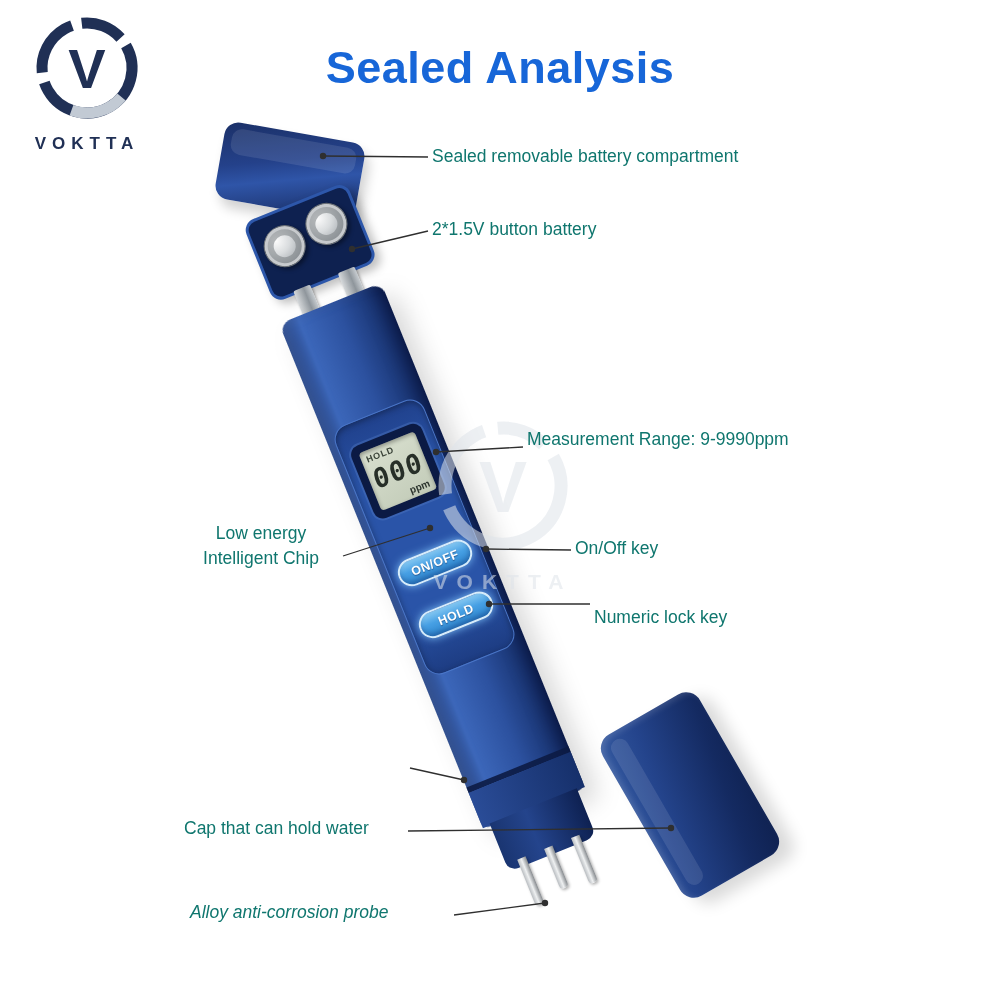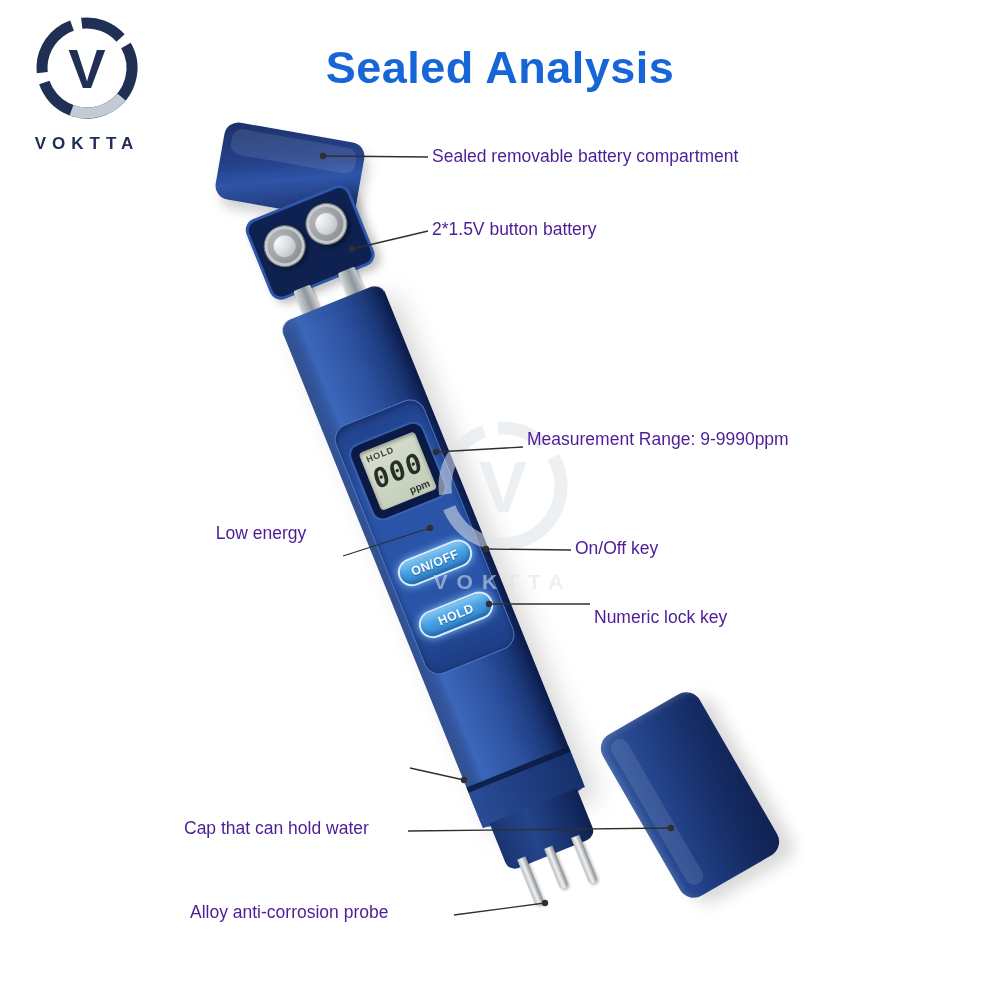--- a/index.html
+++ b/index.html
@@ -81,31 +81,31 @@
   
   .loose-cap { position:absolute; left:634px; top:702px; width:112px; height:186px; z-index:8;
       transform:rotate(-30deg); border-radius:16px;
       background:linear-gradient(100deg,#33589f 0%,#24448c 30%,#142a61 75%,#0f2150 100%);
       box-shadow:10px 12px 16px rgba(0,0,0,.15), inset 3px 3px 6px rgba(255,255,255,.15); }
   .loose-cap-sheen { position:absolute; left:10px; top:8px; width:18px; bottom:12px; border-radius:10px;
       background:rgba(255,255,255,.10); }
 
   
   .leaders { position:absolute; left:0; top:0; width:1000px; height:1000px; z-index:25; pointer-events:none; }
-  .label { position:absolute; font-size:17.5px; color:#4c1d95; white-space:nowrap; z-index:30; }
+  .label { position:absolute; font-size:17.5px; color:#0f766e; white-space:nowrap; z-index:30; }
   .lbl-battery   { left:432px; top:146px; }
   .lbl-cell      { left:432px; top:219px; }
   .lbl-range     { left:527px; top:429px; }
   .lbl-onoff     { left:575px; top:538px; }
   .lbl-lock      { left:594px; top:592px;margin-top:15px; }
   .lbl-lowenergy { left:180px; top:521px; width:162px; white-space:normal; text-align:center; line-height:1.45; }
   .lbl-lowenergy span { display:block; }
   .lbl-immersion { left:167px; top:756px; }
   .lbl-cap       { left:184px; top:818px; }
-  .lbl-probe     { left:190px; top:902px; }
+  .lbl-probe     { left:190px; top:902px;font-style:italic; }
 </style>
 </head>
 <body>
 
 <div class="stage">
 
   <div class="logo">
     <svg width="118" height="120" viewBox="0 0 118 120">
       <circle cx="59" cy="60" r="45" fill="none" stroke="#203055" stroke-width="11" stroke-dasharray="150 10 60 10 43 10" transform="rotate(-30 59 60)"></circle>
       <circle cx="59" cy="60" r="45" fill="none" stroke="#c2cad4" stroke-width="11" stroke-dasharray="55 228" transform="rotate(40 59 60)"></circle>
@@ -190,17 +190,18 @@
     </g>
   </svg>
 
   <div class="label lbl-battery">Sealed removable battery compartment</div>
   <div class="label lbl-cell">2*1.5V button battery</div>
   <div class="label lbl-range">Measurement Range: 9-9990ppm</div>
   <div class="label lbl-onoff">On/Off key</div>
   <div class="label lbl-lock">Numeric lock key</div>
   <div class="label lbl-lowenergy">
     <span>Low energy</span>
+    <span>Intelligent Chip</span>
   </div>
   <div class="label lbl-cap">Cap that can hold water</div>
   <div class="label lbl-probe">Alloy anti-corrosion probe</div>
 
 </div>
 
 </body></html>

